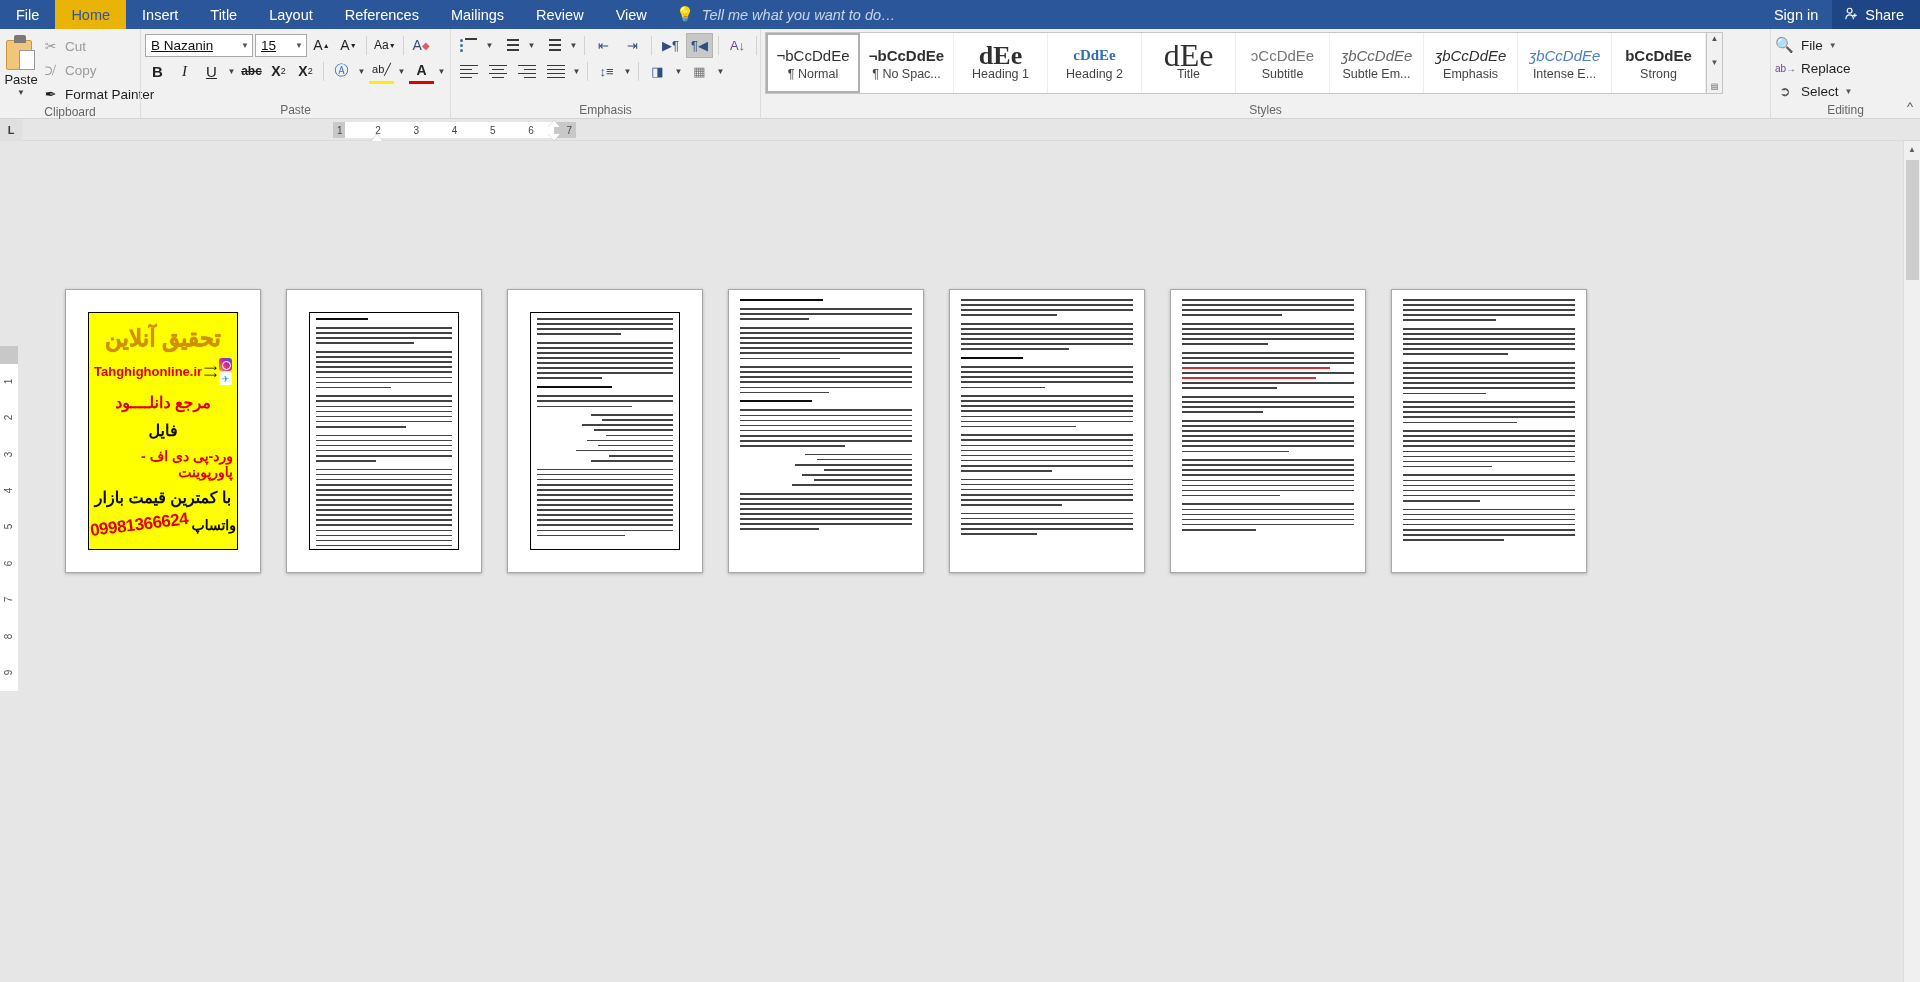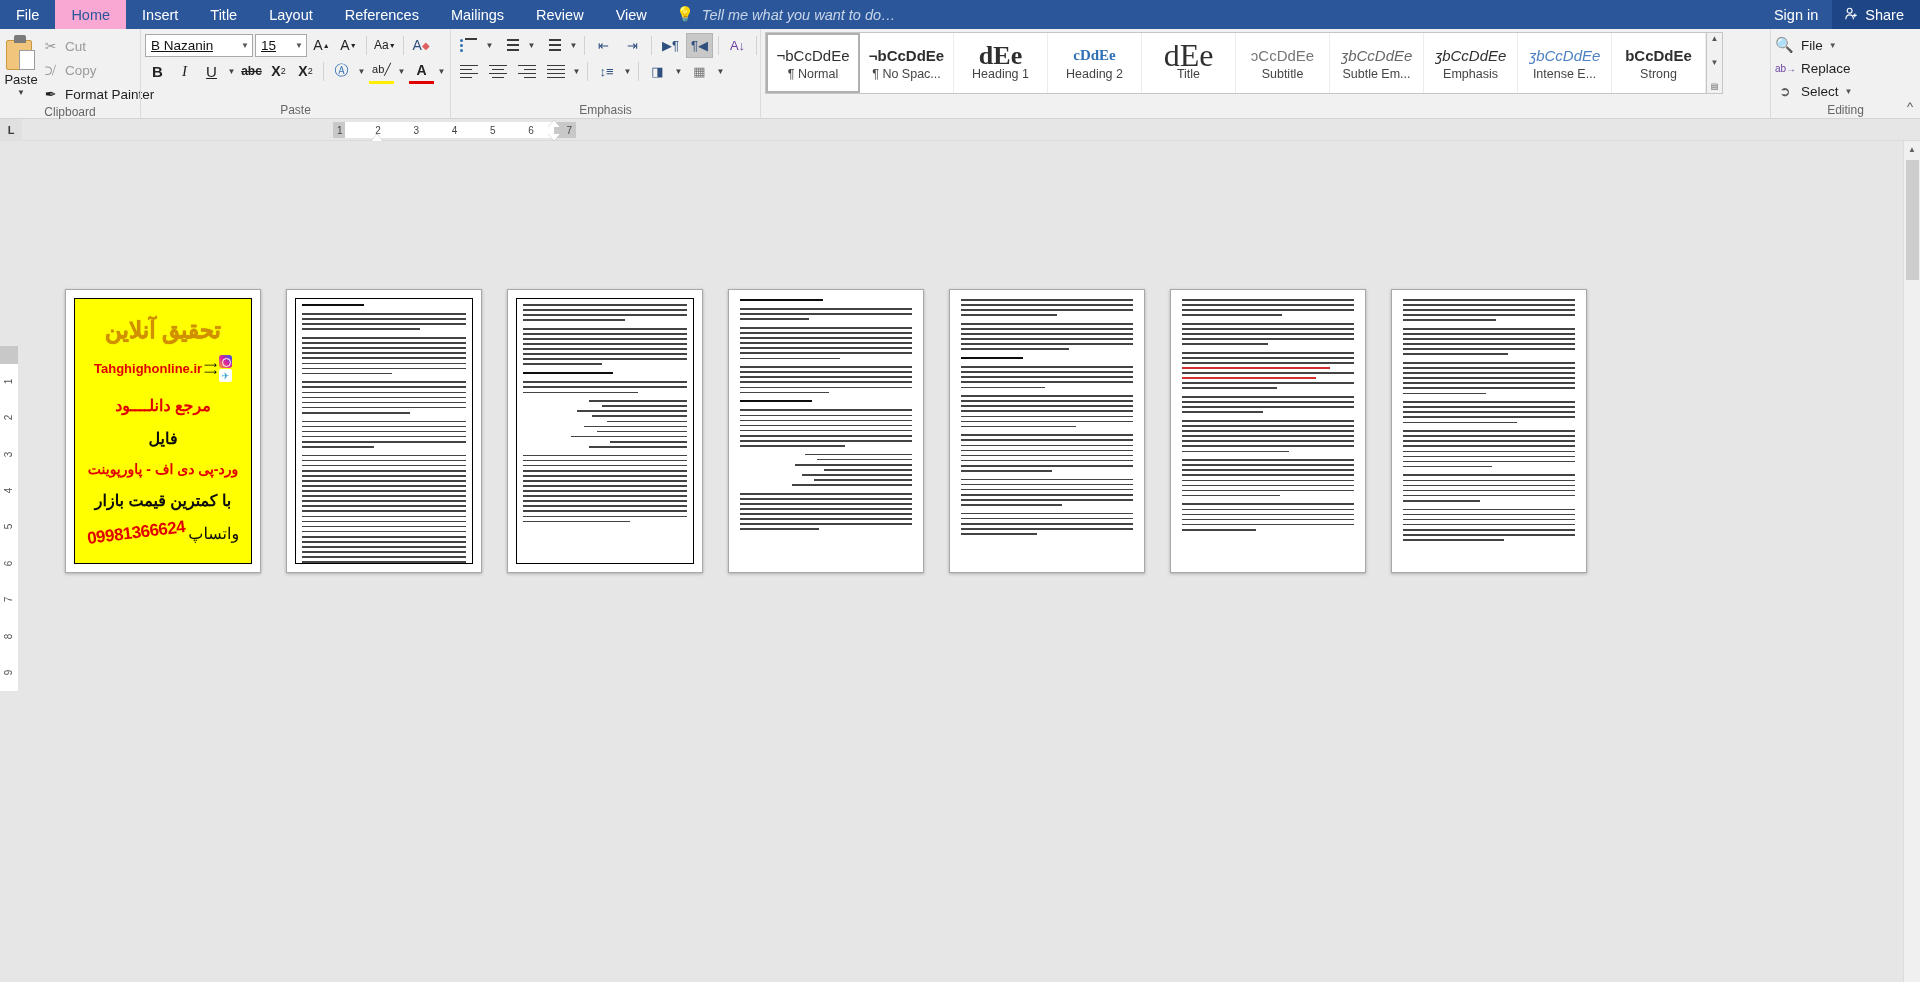--- a/index.html
+++ b/index.html
@@ -11,21 +11,21 @@
 
   
   .titlebar {
     height: 29px; background: #2b579a; display: flex; align-items: stretch;
     position: relative;
   }
   .tab {
     padding: 0 16px; display: flex; align-items: center; color: #fff;
     font-size: 14.5px; cursor: default; white-space: nowrap;
   }
-  .tab.active { background: #f9a8d4; color: #2b579a; }
+  .tab.active { background: #eab308; color: #2b579a; }
   .tellme {
     display: flex; align-items: center; gap: 7px; padding-left: 14px;
     color: #c7d4e8; font-size: 14.5px; font-style: italic;
   }
   .tellme .bulb { font-style: normal; }
   .titlebar-right {
     position: absolute; right: 0; top: 0; height: 100%;
     display: flex; align-items: stretch;
   }
   .signin { display: flex; align-items: center; padding: 0 14px; color: #fff; font-size: 14.5px; }
@@ -191,21 +191,21 @@
   .vnums span { transform: rotate(-90deg); }
 
   .canvas { flex: 1; position: relative; }
   .pages {
     position: absolute; left: 43px; top: 148px; display: flex; gap: 25px;
   }
   .page {
     width: 196px; height: 284px; background: #fff; border: 1px solid #a8a8a8;
     box-shadow: 0 1px 3px rgba(0,0,0,0.25); position: relative; overflow: hidden;
   }
-  .page.framed { padding: 8px; }
+  .page.framed { padding: 22px; }
   .page-inner { width: 100%; height: 100%; border: 1px solid #000; padding: 5px 6px;
                 overflow: hidden; }
   .page-plain { padding: 9px 11px; }
 
   
   .tline { height: 1.7px; background: #1a1a1a; margin: 0 0 3.4px 0; opacity: .82; }
   .tpara { margin-bottom: 7px; }
   .theading { height: 2.2px; background: #0d0d0d; margin: 0 auto 7px 0; width: 42%; }
   .tred { background: #cc0000 !important; }
 
@@ -228,21 +228,21 @@
         border:1.4px solid #fff; border-radius:50%; }
   .tg { width: 13px; height: 13px; border-radius: 2px; background: #fff;
         display:flex;align-items:center;justify-content:center;font-size:9px;color:#2aa3d8; }
   .ad-l2 { color: #e00000; font-size: 16px; font-weight: bold; }
   .ad-l3 { color: #0d0d0d; font-size: 16px; font-weight: bold; }
   .ad-l4 { color: #e00000; font-size: 14px; font-weight: bold; }
   .ad-l5 { color: #0d0d0d; font-size: 16px; font-weight: bold; }
   .ad-l6 { display: flex; align-items: center; gap: 3px; }
   .ad-phone { color: #e00000; font-size: 17px; font-weight: bold; transform: rotate(-7deg);
               letter-spacing: -0.5px; }
-  .ad-wa { color: #0d0d0d; font-size: 16px; font-weight: normal; }
+  .ad-wa { color: #0d0d0d; font-size: 14px; font-weight: bold; }
 
   
   .vscroll {
     position: absolute; right: 0; top: 0; width: 17px; height: 100%;
     background: #f0f0f0; border-left: 1px solid #dcdcdc;
   }
   .vscroll .up, .vscroll .dn {
     height: 17px; display: flex; align-items: center; justify-content: center;
     font-size: 8px; color: #606060;
   }
@@ -495,20 +495,21 @@
             <div class="style-name">Strong</div>
           </div>
         </div>
         <div class="styles-scroll">
           <div>▲</div>
           <div>▼</div>
           <div>▤</div>
         </div>
       </div>
     </div>
+    <div class="group-label">Styles</div>
   </div>
 
   <div class="group grp-editing">
     <div class="group-body">
       <div class="edit-cmds">
         <div class="ecmd">
           <span class="gl" style="color:#2f6fb5;font-size:15px">🔍</span>
           <span>File</span>
           <span style="font-size:8px;color:#555">▼</span>
         </div>

